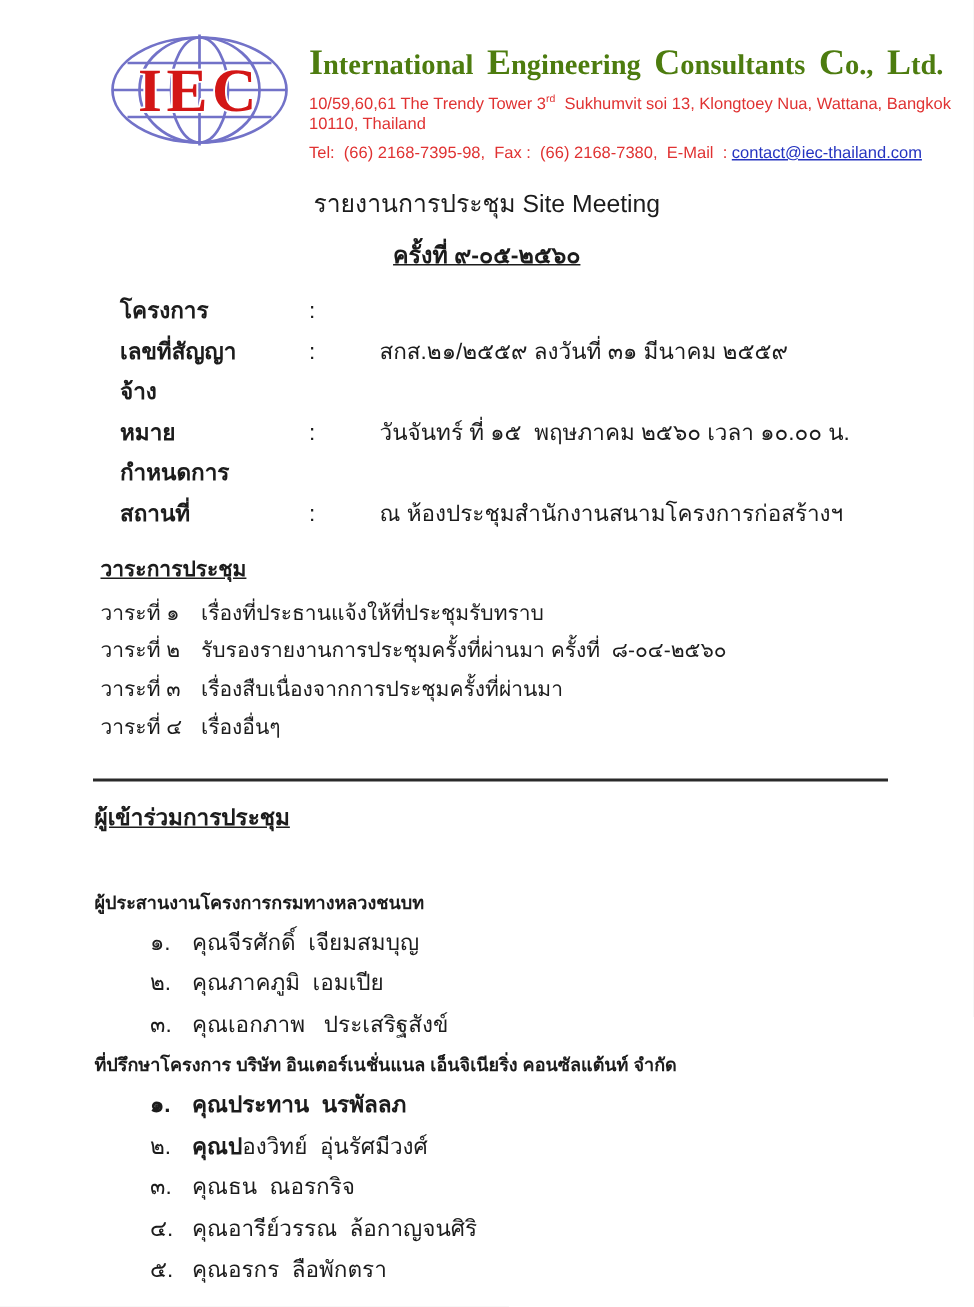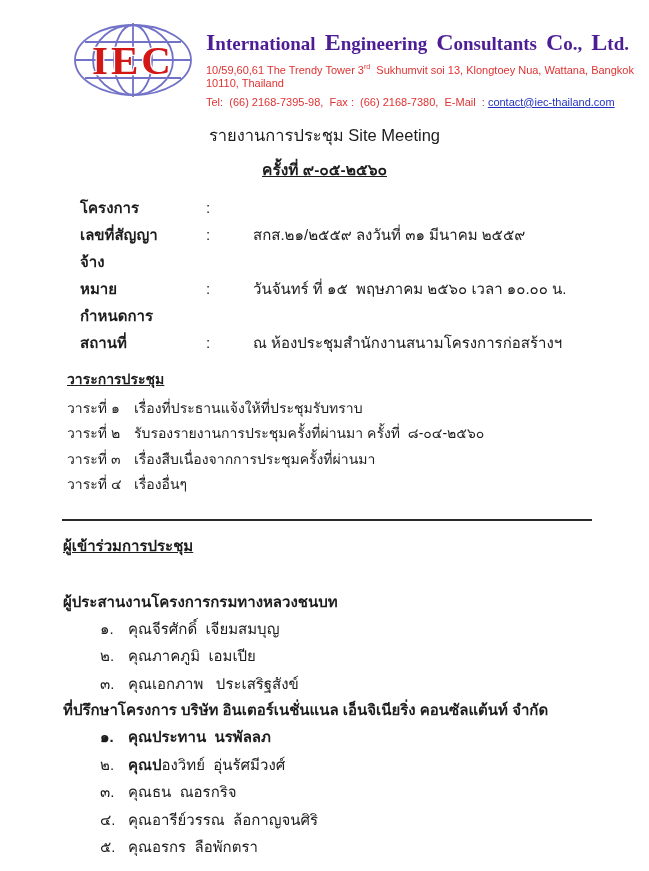--- a/index.html
+++ b/index.html
@@ -7,21 +7,21 @@
     position:relative; width:649px; height:871px; margin:0 auto;
     background:#ffffff; overflow:hidden;
     font-family:"Liberation Sans", sans-serif; color:#1c1c1c;
   }
   
   .letterhead { display:flex; align-items:flex-start; padding:22px 0 0 72px; }
   .logo-wrap { width:122px; height:76px; flex:0 0 auto; }
   .head-text { margin-left:12px; padding-top:8px; }
   .company {
     font-family:"Liberation Serif", serif; font-weight:bold;
-    color:#4c1d95; font-size:19px; line-height:24px; white-space:nowrap;
+    color:#4d7c0f; font-size:19px; line-height:24px; white-space:nowrap;
   }
   .company .word { display:inline-block; margin-right:9px; }
   .company .cap { font-size:24px; }
   .addr {
     color:#e03232; font-size:11px; line-height:13px; margin-top:4px; white-space:pre-wrap;
   }
   .addr sup { font-size:7px; }
   .tel { color:#e03232; font-size:11px; line-height:13px; margin-top:6px; white-space:pre-wrap; }
   .email { color:#2433c0; text-decoration:underline; cursor:pointer; }
   
@@ -41,21 +41,21 @@
   .agenda-no { width:67px; flex:0 0 auto; }
   .agenda-text { white-space:pre-wrap; }
   
   .rule { border:none; border-top:2.5px solid #2a2a2a; margin:21px 57px 0 62px; }
   
   .attendees-head {
     margin:13px 0 0 63px; font-size:15px; font-weight:bold;
     text-decoration:underline; line-height:24px;
   }
   .group-title {
-    margin:0 0 0 63px; font-size:15px; font-weight:bold;
+    margin:0 0 0 63px; font-size:12px; font-weight:bold;
     line-height:26px; white-space:pre-wrap;
   }
   .group-title.first { margin-top:31px; }
   .member { display:flex; margin-left:100px; font-size:15px; line-height:27.5px; }
   .member-no { width:28px; flex:0 0 auto; }
   .member-name { white-space:pre-wrap; }
   .bold-name { font-weight:bold; }
 </style>
 </head>
 <body>

